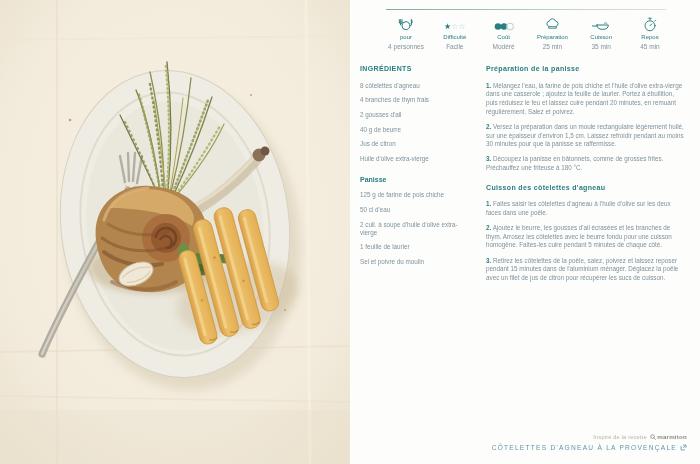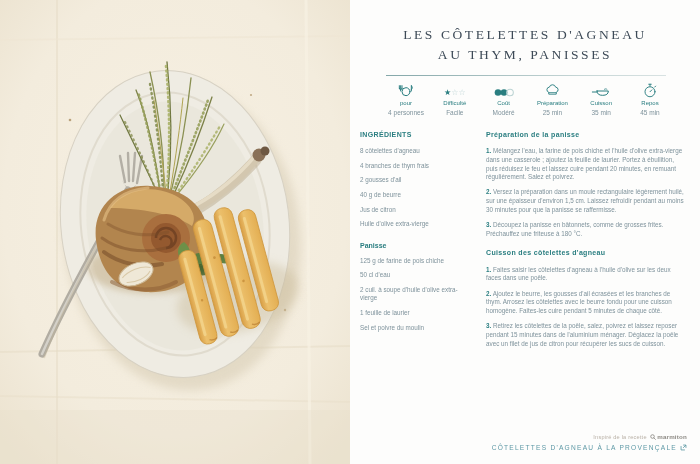--- a/index.html
+++ b/index.html
@@ -165,24 +165,20 @@
           <circle cx="219" cy="252" r="1.4" fill="#c08633" opacity=".7"></circle>
           <circle cx="241" cy="282" r="1.3" fill="#c08633" opacity=".7"></circle>
           <circle cx="196" cy="290" r="1.2" fill="#c08633" opacity=".7"></circle>
         </g>
       </g>
     </svg>
   </div>
 
   <div id="page">
 
-    <div class="title-block">
-      <div>LES CÔTELETTES D'AGNEAU</div>
-      <div>AU THYM, PANISSES</div>
-    </div>
 
     <div class="divider"></div>
 
     <div class="info-bar">
 
       <div class="info-cell">
         <div class="info-icon">
           <svg width="16" height="14" viewBox="0 0 24 20" fill="none" stroke="#2a7e80" stroke-width="1.5" stroke-linecap="round">
             <circle cx="12" cy="11" r="6"></circle>
             <path d="M4,2 V10 M2,2 V6 M6,2 V6 M2,6 a2 2 0 0 0 4 0"></path>

